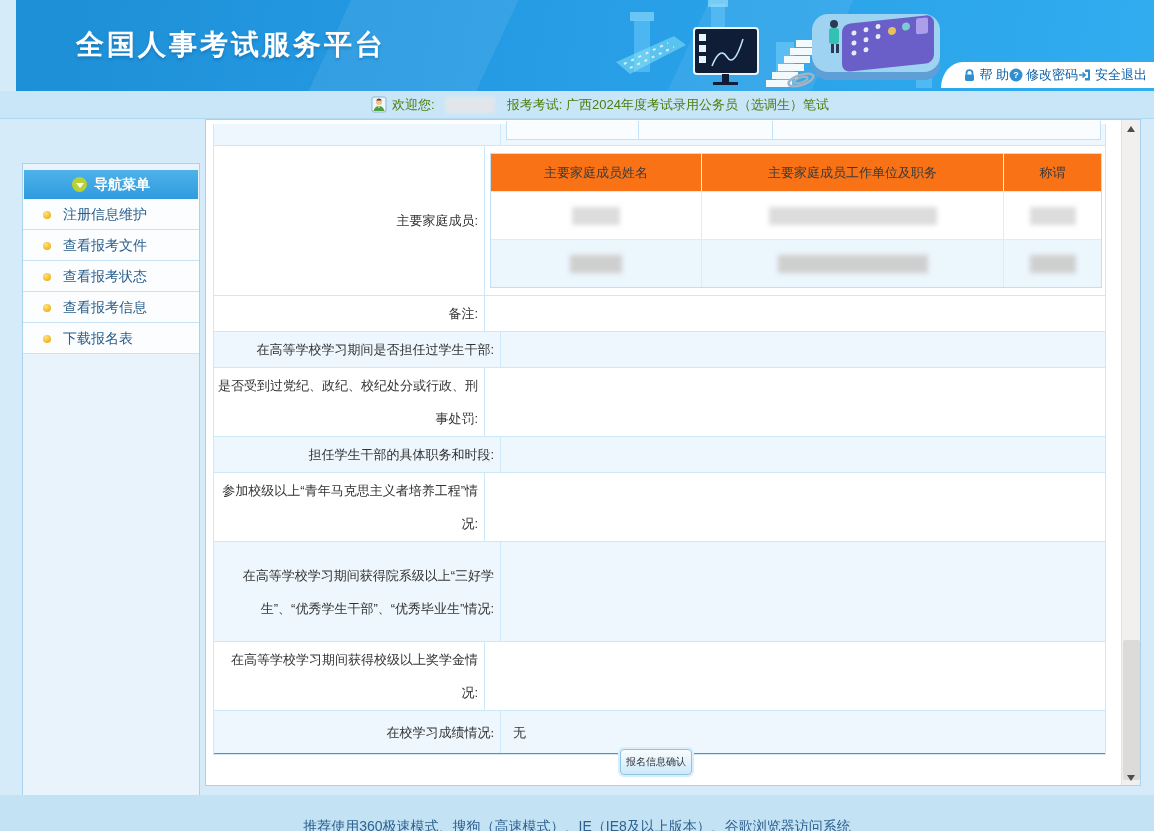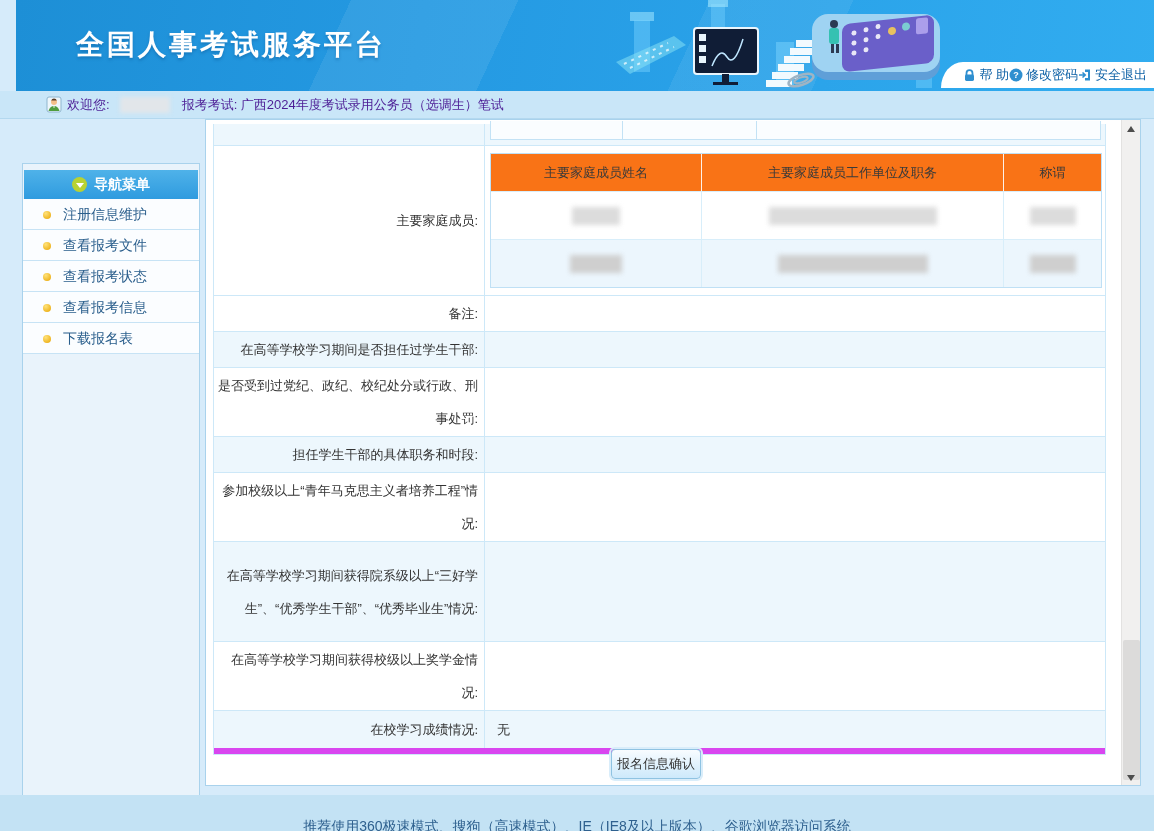--- a/index.html
+++ b/index.html
@@ -30,21 +30,21 @@
     border-top-left-radius:22px 26px; display:flex; align-items:center;
     padding:0 10px 0 22px; font-size:13px; color:#0f62a6;
   }
   .top-menu .menu-item { display:flex; align-items:center; gap:3px; cursor:pointer; white-space:nowrap; }
   .top-menu svg { display:block; }
 
   
   .welcome-bar {
     position:absolute; left:0; top:91px; width:1154px; height:28px;
     background:#c9e6f8; border-bottom:1px solid #b3d8ef;
-    display:flex; align-items:center; font-size:13px; color:#4c1d95;
+    display:flex; align-items:center; font-size:13px; color:#4d7c0f;justify-content:center;
   }
   .welcome-bar .avatar { margin-left:46px; margin-right:5px; }
   .name-redact { display:inline-block; width:50px; height:16px; margin:0 12px 0 10px;
     background:#e2e6ea; filter:blur(2px); }
 
   
   .sidebar {
     position:absolute; left:22px; top:119px; width:178px; height:666px;
     background:#e9f3fb; border:1px solid #a9d2ec;margin-top:44px;
   }
@@ -72,23 +72,23 @@
   
   .main-panel {
     position:absolute; left:205px; top:119px; width:936px; height:667px;
     background:#fff; border:1px solid #a9d2ec;
   }
   .form-table {
     position:absolute; left:7px; top:4px; width:893px;
     border:1px solid #cde8f8; border-top:none; font-size:13px; color:#333;
   }
   .trow { display:flex; border-bottom:1px solid #cde8f8; }
-  .trow:last-child { border-bottom:6px solid #d946ef;font-family:Liberation Serif, serif; }
+  .trow:last-child { border-bottom:1px solid #d946ef;font-family:Liberation Serif, serif; }
   .bg-white { background:#fff; }
-  .bg-light { background:#edf7fd; }
+  .bg-light { background:#edf7fd;padding-left:16px; }
   .tlabel {
     width:271px; flex:0 0 271px; border-right:1px solid #cde8f8;
     display:flex; align-items:center; justify-content:flex-end;
     text-align:right; line-height:33px; padding:1px 6px 1px 4px;
   }
   .tvalue { flex:1; display:flex; align-items:center; padding-left:12px; line-height:33px; }
   .h35{min-height:35px} .h36{min-height:36px} .h62{min-height:62px} .h67{min-height:67px}
   .h100{min-height:100px} .h66{min-height:66px} .h43{min-height:43px}
 
   
@@ -112,21 +112,21 @@
   .fc1 { width:211px; } .fc2 { width:302px; } .fc3 { flex:1; }
   .fam-header .fc { border-right:1px solid rgba(255,255,255,.9); }
   .fam-row .fc { border-right:1px solid #d8eefa; }
   .fam-header .fc:last-child, .fam-row .fc:last-child { border-right:none; }
   .redact { display:inline-block; height:18px; background:#dcdcdc; filter:blur(2.5px); }
   .redact.dk { background:#cfcfcf; }
 
   
   .btn-row { position:absolute; left:0; top:629px; width:900px; text-align:center; }
   .confirm-btn {
-    font-family:inherit; font-size:13px; color:#333; padding:5px 5px;
+    font-family:inherit; font-size:10px; color:#333; padding:5px 5px;
     background:linear-gradient(#f8fcff,#cde9fb); border:1px solid #8fc3e2; border-radius:4px;
     box-shadow:0 0 0 2px #d9edfa; cursor:pointer;
   }
 
   
   .vscroll {
     position:absolute; right:0; top:0; width:19px; height:665px; background:#f1f0ef;
     border-left:1px solid #e3e2e1;
   }
   .sb-btn { position:absolute; left:0; width:19px; height:17px; cursor:pointer; }

